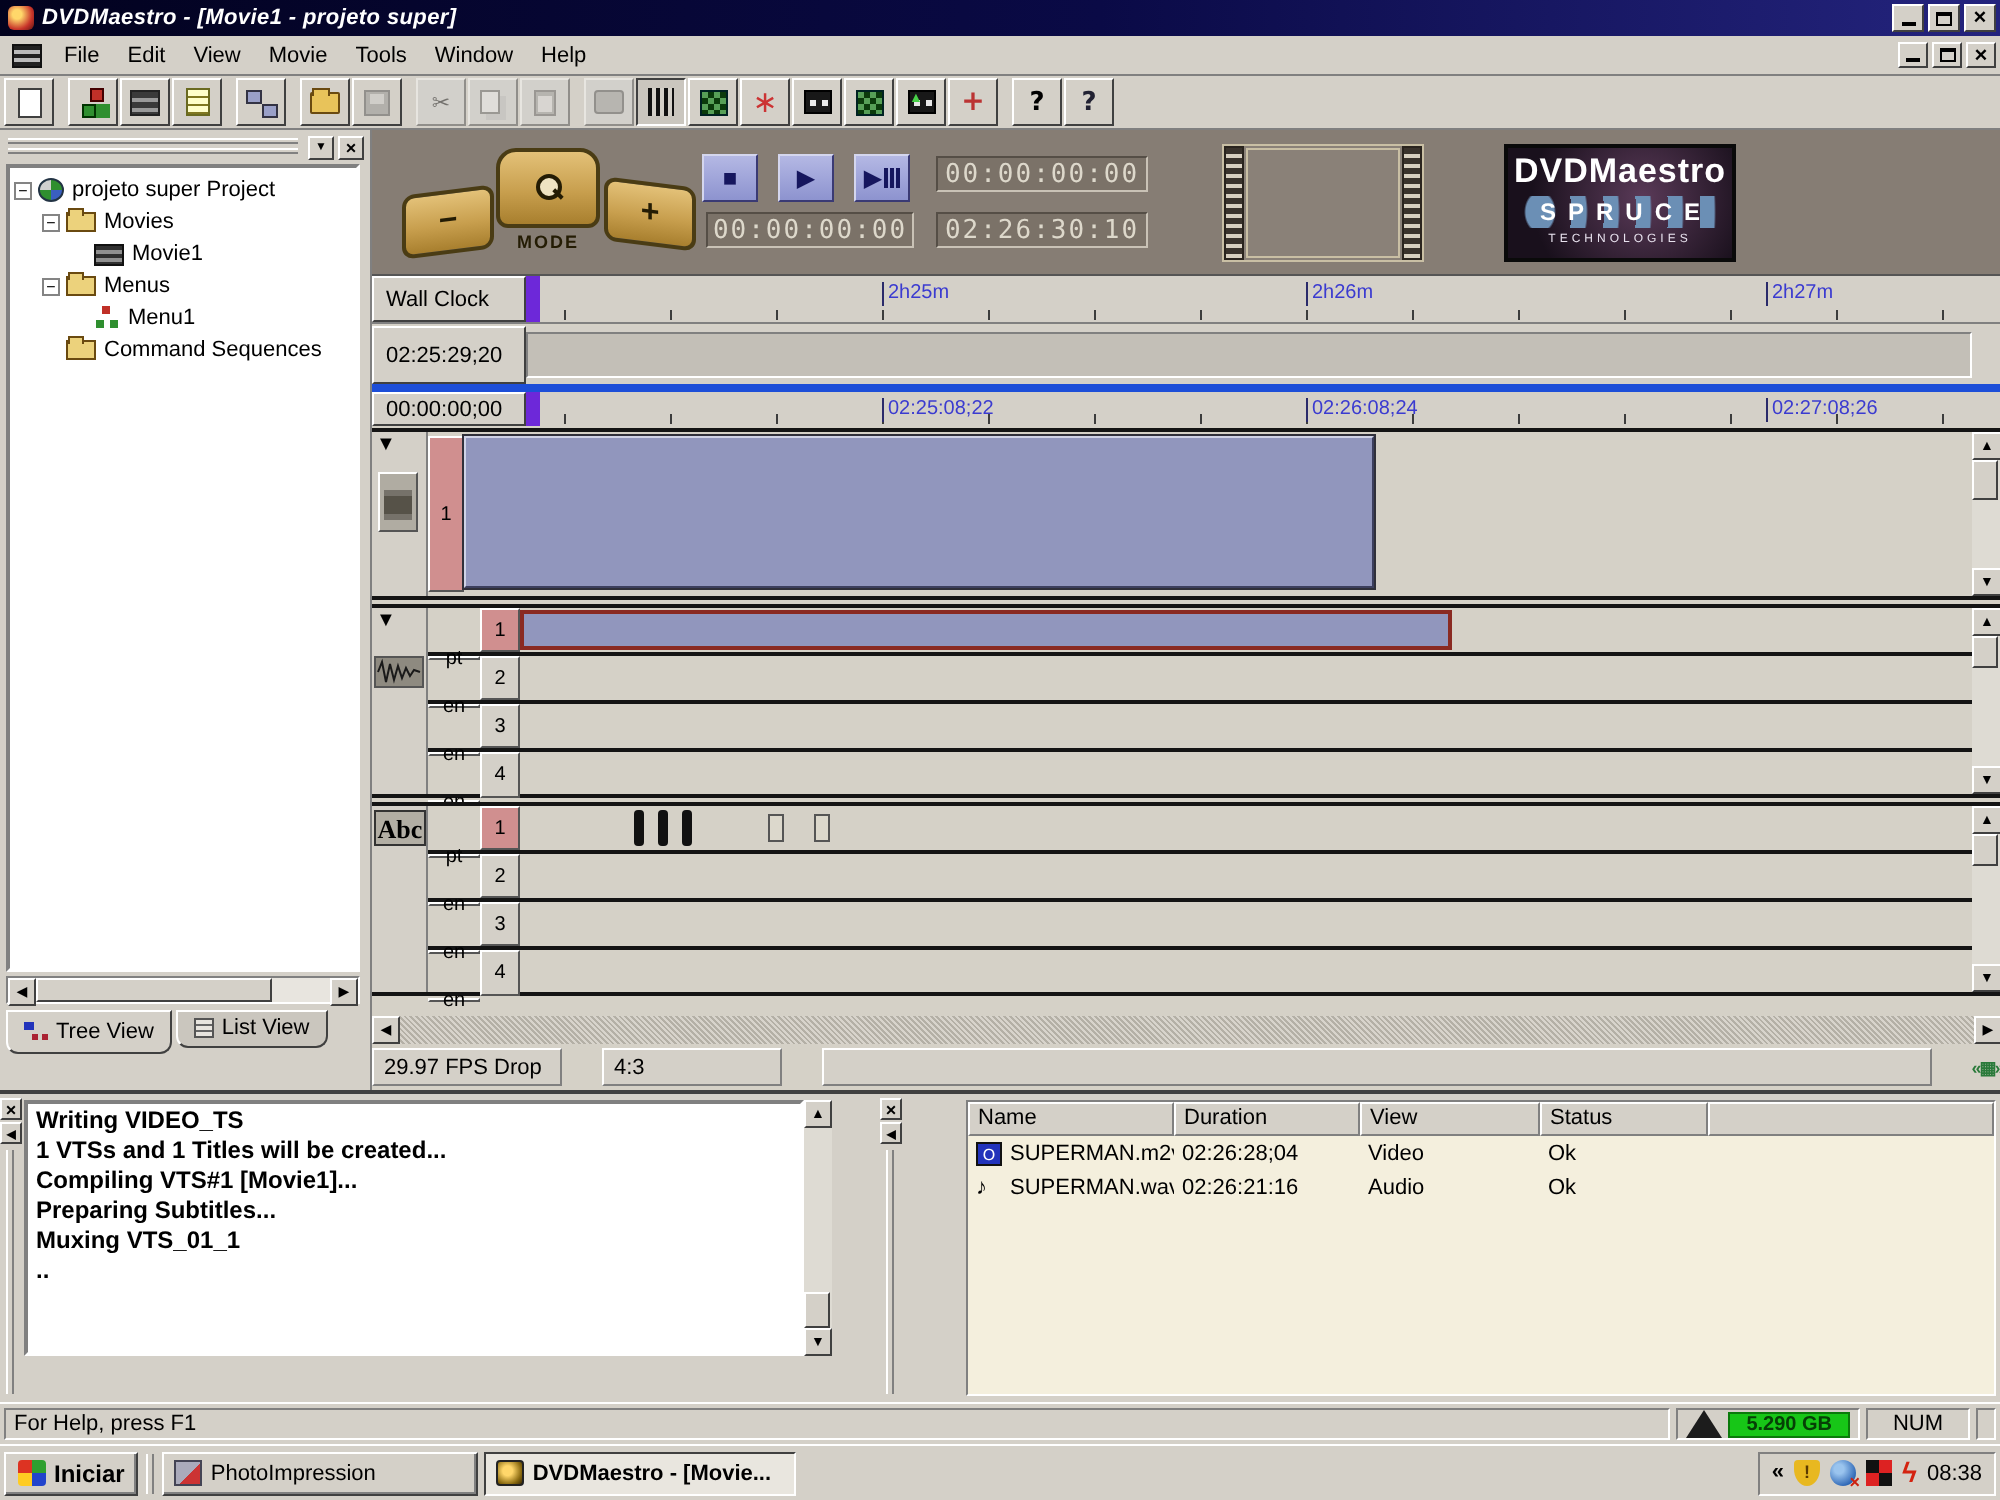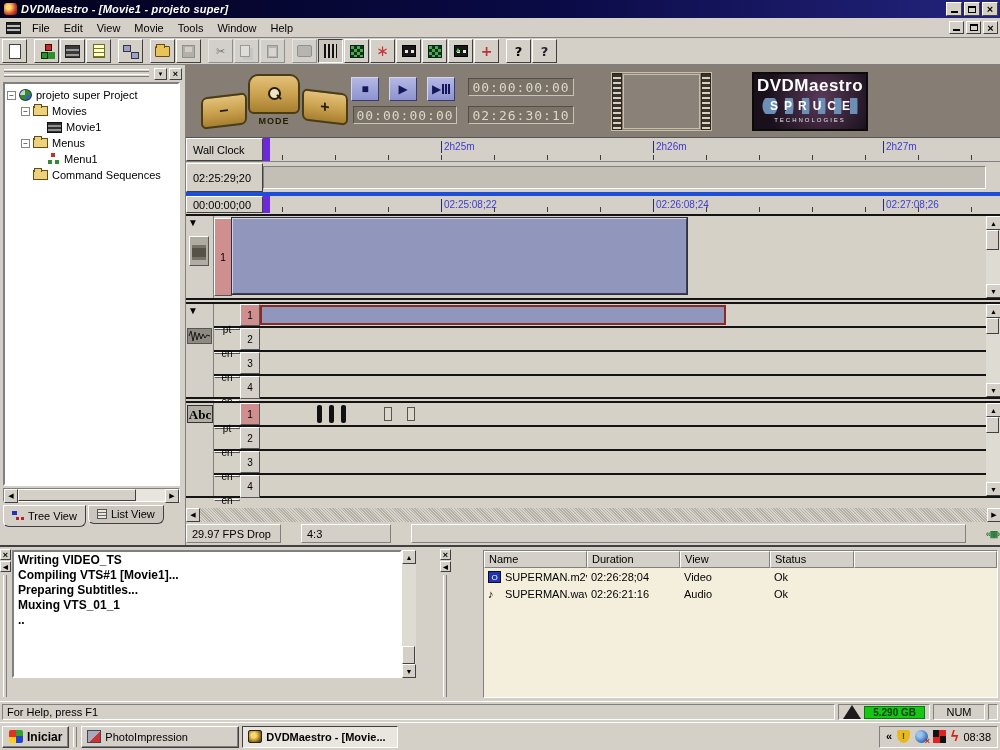--- a/index.html
+++ b/index.html
@@ -593,20 +593,21 @@
 <div id="log-panel" class="abs">
   <span class="side-strip">
     <span class="mini-btn out" style="top:2px;">×</span>
     <span class="mini-btn out b2">
         <span style="font-size:6px;">◀</span>
       </span>
     <span class="vgrip"></span>
   </span>
   <div id="log-box" class="in2">
     <div>Writing VIDEO_TS</div>
+    <div>1 VTSs and 1 Titles will be created...</div>
     <div>Compiling VTS#1 [Movie1]...</div>
     <div>Preparing Subtitles...</div>
     <div>Muxing VTS_01_1</div>
     <div>..</div>
   </div>
   <span id="log-vsb">
     <span class="sb-btn out">▲</span>
     <span class="sb-track-v">
         <span class="sb-thumb-v out" style="bottom:0; height:18px;"></span>
       </span>

